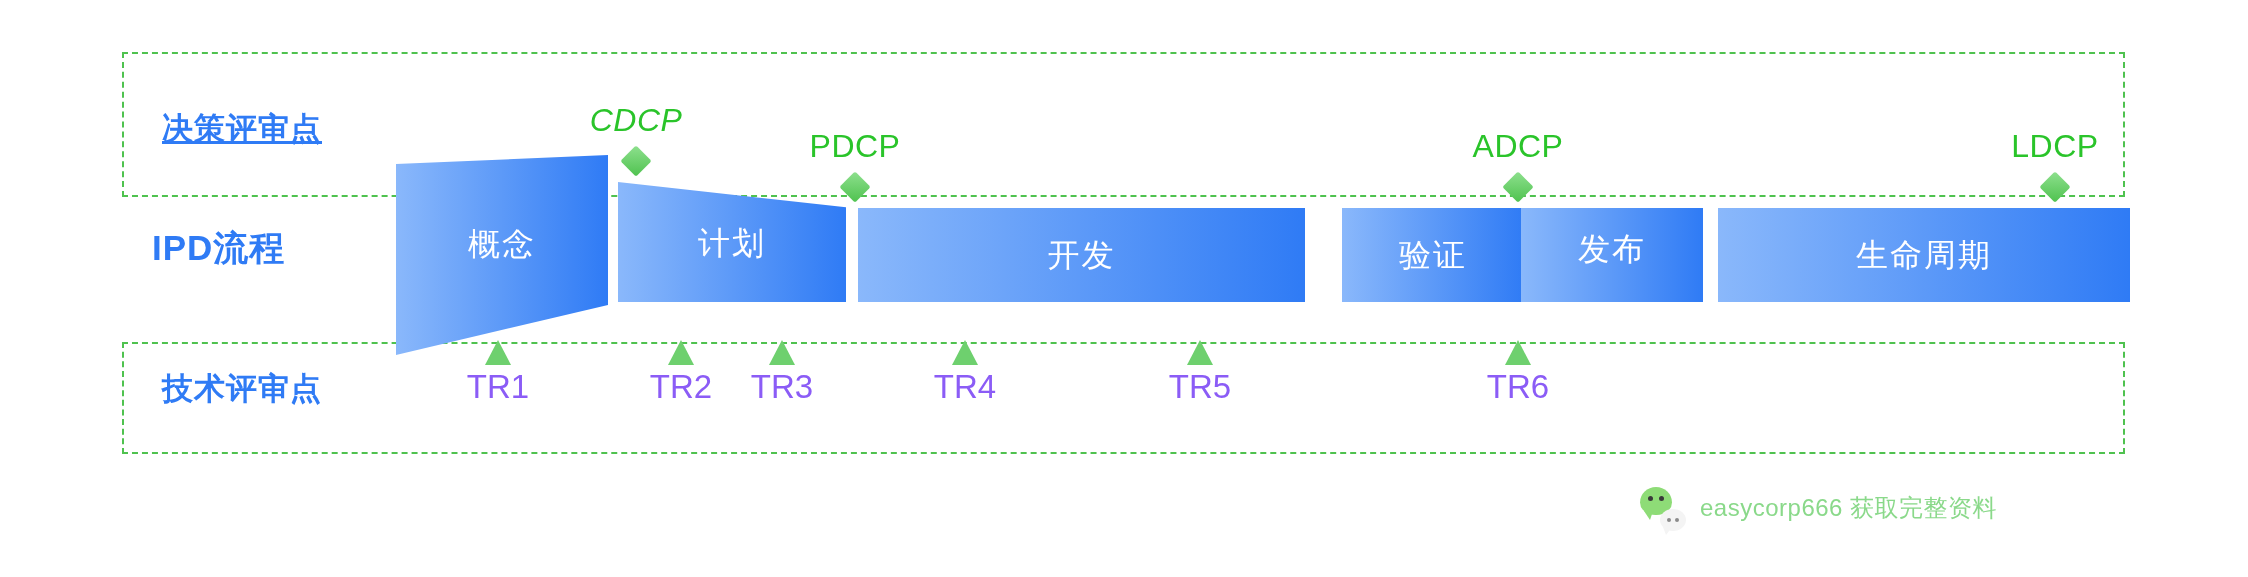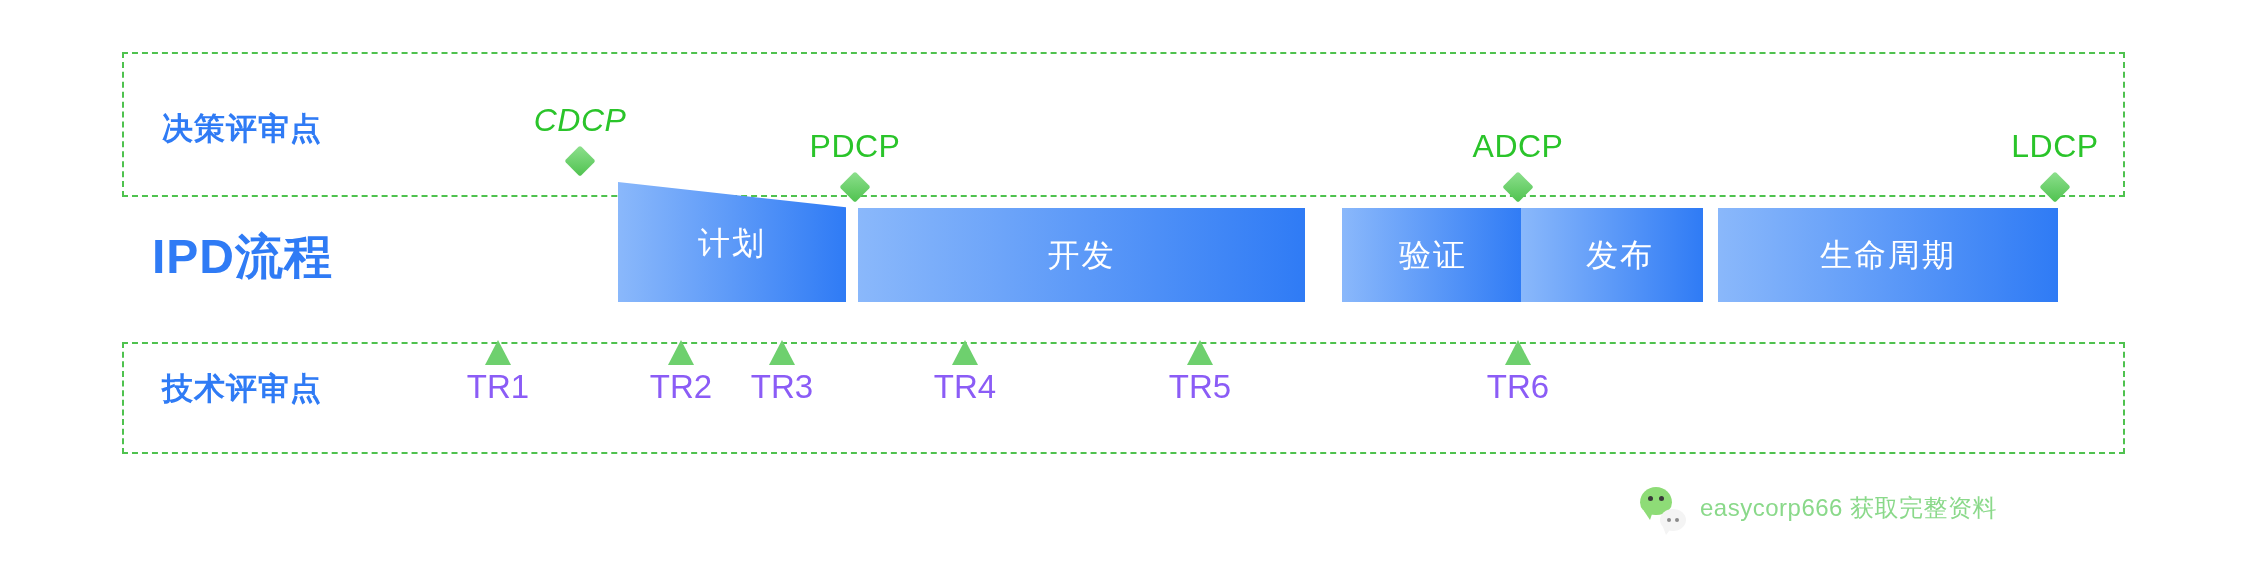--- a/index.html
+++ b/index.html
@@ -47,31 +47,32 @@
     position: absolute;
     color: #2f7bf5;
     font-weight: bold;
     white-space: nowrap;
   }
   #decision-label {
     left: 162px;
     top: 108px;
     font-size: 31px;
     letter-spacing: 1px;
+    text-decoration: underline;
   }
   #technical-label {
     left: 162px;
     top: 368px;
     font-size: 31px;
     letter-spacing: 1px;
   }
   #process-label {
     left: 152px;
     top: 225px;
-    font-size: 48px;
+    font-size: 35px;
     letter-spacing: 1px;
   }
 
   
   .stage-shape {
     position: absolute;
     overflow: visible;
   }
   .stage-shape .shape-fill {
     position: absolute;
@@ -211,47 +212,51 @@
 <div id="stage">
 
   <div class="dashed-box" id="decision-box"></div>
   <div class="row-label" id="decision-label">决策评审点</div>
 
   <div class="row-label" id="process-label">IPD流程</div>
 
   <div class="dashed-box" id="technical-box"></div>
   <div class="row-label" id="technical-label">技术评审点</div>
 
+  <div class="stage-shape" style="left:396px; top:155px; width:212px; height:200px;">
+    <div class="shape-fill" style="clip-path: polygon(0% 4.5%, 100% 0%, 100% 75%, 0% 100%);"></div>
+    <div class="shape-label" style="top:68px;">概念</div>
+  </div>
 
   <div class="stage-shape" style="left:858px; top:208px; width:447px; height:94px;">
     <div class="shape-fill"></div>
     <div class="shape-label" style="top:26px;">开发</div>
   </div>
 
   <div class="stage-shape" style="left:618px; top:182px; width:228px; height:120px;">
     <div class="shape-fill" style="clip-path: polygon(0% 0%, 100% 21%, 100% 100%, 0% 100%);"></div>
     <div class="shape-label" style="top:40px;">计划</div>
   </div>
 
   <div class="stage-shape" style="left:1325px; top:208px; width:182px; height:94px;margin-left:17px;">
     <div class="shape-fill"></div>
     <div class="shape-label" style="top:26px;">验证</div>
   </div>
 
   <div class="stage-shape" style="left:1521px; top:208px; width:182px; height:94px;">
     <div class="shape-fill"></div>
-    <div class="shape-label" style="top:26px;margin-left:8px;">发布</div>
-  </div>
-
-  <div class="stage-shape" style="left:1718px; top:208px; width:340px; height:94px;">
+    <div class="shape-label" style="top:20px;">发布</div>
+  </div>
+
+  <div class="stage-shape" style="left:1718px; top:208px; width:412px; height:94px;">
     <div class="shape-fill"></div>
     <div class="shape-label" style="top:26px;">生命周期</div>
   </div>
 
-  <div class="milestone" style="left:565px; top:150px; width:30px; height:30px;font-style:italic;">
+  <div class="milestone" style="left:621px; top:150px; width:30px; height:30px;font-style:italic;">
     <div class="mlabel">CDCP</div>
     <div class="diamond"></div>
   </div>
 
   <div class="milestone" style="left:840px; top:176px; width:30px; height:30px;">
     <div class="mlabel">PDCP</div>
     <div class="diamond"></div>
   </div>
 
   <div class="milestone" style="left:1503px; top:176px; width:30px; height:30px;">

